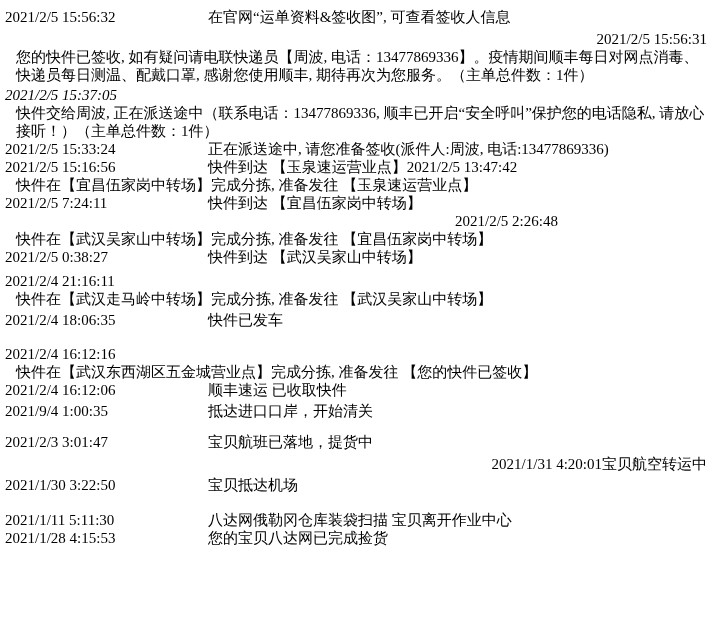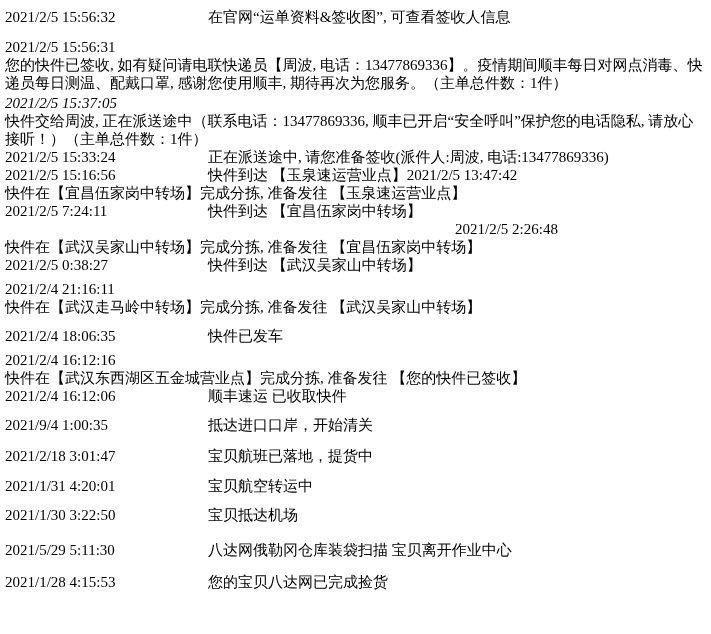--- a/index.html
+++ b/index.html
@@ -4,26 +4,26 @@
 <style>
   html,body{margin:0;padding:0;}
   body{
     width:711px;height:634px;overflow:hidden;
     background:#ffffff;color:#000000;
     font-family:"Liberation Serif","DejaVu Serif",serif;
     font-size:15px;line-height:18px;
   }
   .page{box-sizing:border-box;width:711px;height:634px;padding:8px 4px 13px 5px;overflow:hidden;}
   .line{white-space:nowrap;min-height:18px;}
-  .full{white-space:normal;min-height:18px;word-break:break-word;}
+  .full{white-space:normal;min-height:18px;word-break:break-word;margin-left:11px;}
   .t{display:inline-block;min-width:203px;vertical-align:top;}
   .indent450{padding-left:450px;}
-  .mt2{margin-top:2px;font-style:italic;}.mt7{margin-top:6px;}.mt10{margin-top:6px;}
-  .mt11{margin-top:11px;}.mt12{margin-top:12px;}.mt13{margin-top:13px;}
-  .mt14{margin-top:14px;}.mt17{margin-top:17px;}
+  .mt2{margin-top:2px;font-style:italic;}.mt7{margin-top:6px;}.mt10{margin-top:16px;}
+  .mt11{margin-top:3px;}.mt12{margin-top:4px;text-align:right;}.mt13{margin-top:13px;}
+  .mt14{margin-top:0;}.mt17{margin-top:17px;}
 </style>
 </head>
 <body>
 
 <div class="page">
 
   <div class="line">
     <span class="t">2021/2/5 15:56:32</span><span>在官网“运单资料&amp;签收图”, 可查看签收人信息</span>
   </div>
 
@@ -76,32 +76,32 @@
 
   <div class="line">
     <span class="t">2021/2/4 16:12:06</span><span>顺丰速运 已收取快件</span>
   </div>
 
   <div class="line mt11">
     <span class="t">2021/9/4 1:00:35</span><span>抵达进口口岸，开始清关</span>
   </div>
 
   <div class="line mt13">
-    <span class="t">2021/2/18 3:01:47</span><span>宝贝航班已落地，提货中</span>
+    <span class="t">2021/2/3 3:01:47</span><span>宝贝航班已落地，提货中</span>
   </div>
 
   <div class="line mt12">
     <span class="t">2021/1/31 4:20:01</span><span>宝贝航空转运中</span>
   </div>
 
   <div class="line mt11">
     <span class="t">2021/1/30 3:22:50</span><span>宝贝抵达机场</span>
   </div>
 
   <div class="line mt17">
-    <span class="t">2021/5/29 5:11:30</span><span>八达网俄勒冈仓库装袋扫描 宝贝离开作业中心</span>
+    <span class="t">2021/1/11 5:11:30</span><span>八达网俄勒冈仓库装袋扫描 宝贝离开作业中心</span>
   </div>
 
   <div class="line mt14">
     <span class="t">2021/1/28 4:15:53</span><span>您的宝贝八达网已完成捡货</span>
   </div>
 
 </div>
 
 </body></html>

